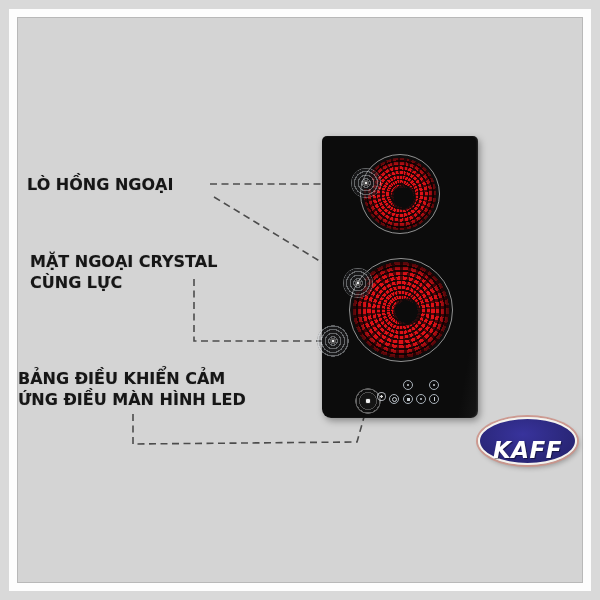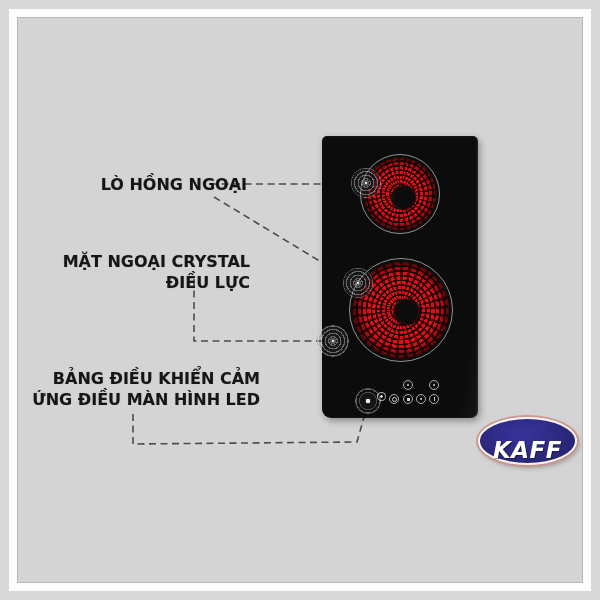--- a/index.html
+++ b/index.html
@@ -72,21 +72,21 @@
   .tico .bar{width:1px;height:4px;background:#c8ced4;}
   .tico .ring{width:3px;height:3px;border-radius:50%;border:1px solid #c8ced4;}
   .ind-l{left:403px;top:380px;}
   .ind-r{left:429px;top:380px;}
   .ic-lock{left:389px;top:394px;}
   .ic-heat{left:403px;top:394px;}
   .ic-timer{left:416px;top:394px;}
   .ic-power{left:429px;top:394px;}
   
   .callout{
-    position:absolute;text-align:right;color:#161616;
+    position:absolute;text-align:left;color:#161616;
     font-size:16px;font-weight:bold;line-height:21px;
     text-shadow:0 0 1px rgba(0,0,0,0.25);
     white-space:nowrap;
   }
   .callout-1{left:27px;top:174px;width:220px;}
   .callout-2{left:30px;top:251px;width:220px;}
   .callout-3{left:18px;top:368px;width:242px;}
   .connectors{position:absolute;left:0;top:0;width:600px;height:600px;pointer-events:none;}
   
   .badge{
@@ -149,21 +149,21 @@
     </div>
   <div class="tico ic-power">
       <span class="bar"></span>
     </div>
 
   <div class="callout callout-1">
     <div>LÒ HỒNG NGOẠI</div>
   </div>
   <div class="callout callout-2">
     <div>MẶT NGOẠI CRYSTAL</div>
-    <div>ĐIỀU LỰC</div>
+    <div>CÙNG LỰC</div>
   </div>
   <div class="callout callout-3">
     <div>BẢNG ĐIỀU KHIỂN CẢM</div>
     <div>ỨNG ĐIỀU MÀN HÌNH LED</div>
   </div>
 
   <div class="badge">
     <span class="badge-text">KAFF</span>
   </div>
 

